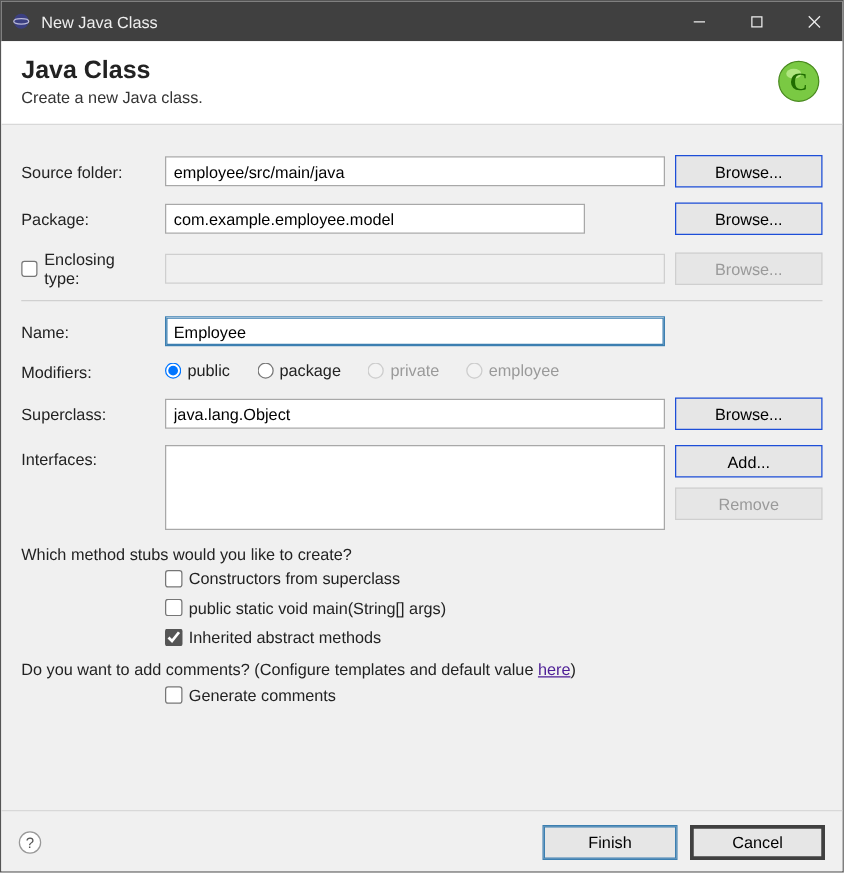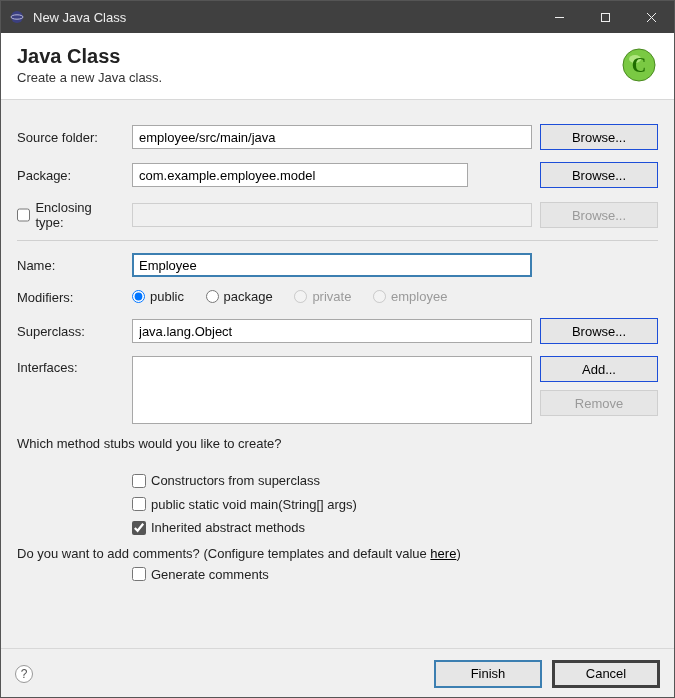--- a/index.html
+++ b/index.html
@@ -119,21 +119,21 @@
   .rad.disabled { color: #9a9a9a; }
   .indented { padding-left: 115px; margin-bottom: 6px; }
   .listbox {
     width: 100%;
     height: 68px;
     border: 1px solid #a8a8a8;
     background: #fff;
   }
   .ifaces-row { align-items: flex-start; }
   .ifaces-row .btncol { display: flex; flex-direction: column; gap: 8px; justify-content: space-between; }
-  .link { color: #000000; text-decoration: underline; cursor: pointer; }
+  .link { color: #4c1d95; text-decoration: underline; cursor: pointer; }
   
   .footer {
     height: 50px;
     border-top: 1px solid #d8d8d8;
     display: flex;
     align-items: center;
     padding: 0 14px;
     background: #f0f0f0;
   }
   .help-icon {
@@ -272,21 +272,21 @@
     <div class="lbl" style="padding-top:4px;">Interfaces:</div>
     <div class="field">
         <div class="listbox"></div>
       </div>
     <div class="btncol">
       <button class="browse">Add...</button>
       <button class="browse" disabled="">Remove</button>
     </div>
   </div>
 
-  <div style="margin-top:12px; margin-bottom:22px;">Which method stubs would you like to create?</div>
+  <div style="margin-top:12px; margin-bottom:4px;">Which method stubs would you like to create?</div>
   <div class="indented">
     <label class="chk">
         <input type="checkbox" style="">
         <span>Constructors from superclass</span>
       </label>
   </div>
   <div class="indented">
     <label class="chk">
         <input type="checkbox" style="">
         <span>public static void main(String[] args)</span>

